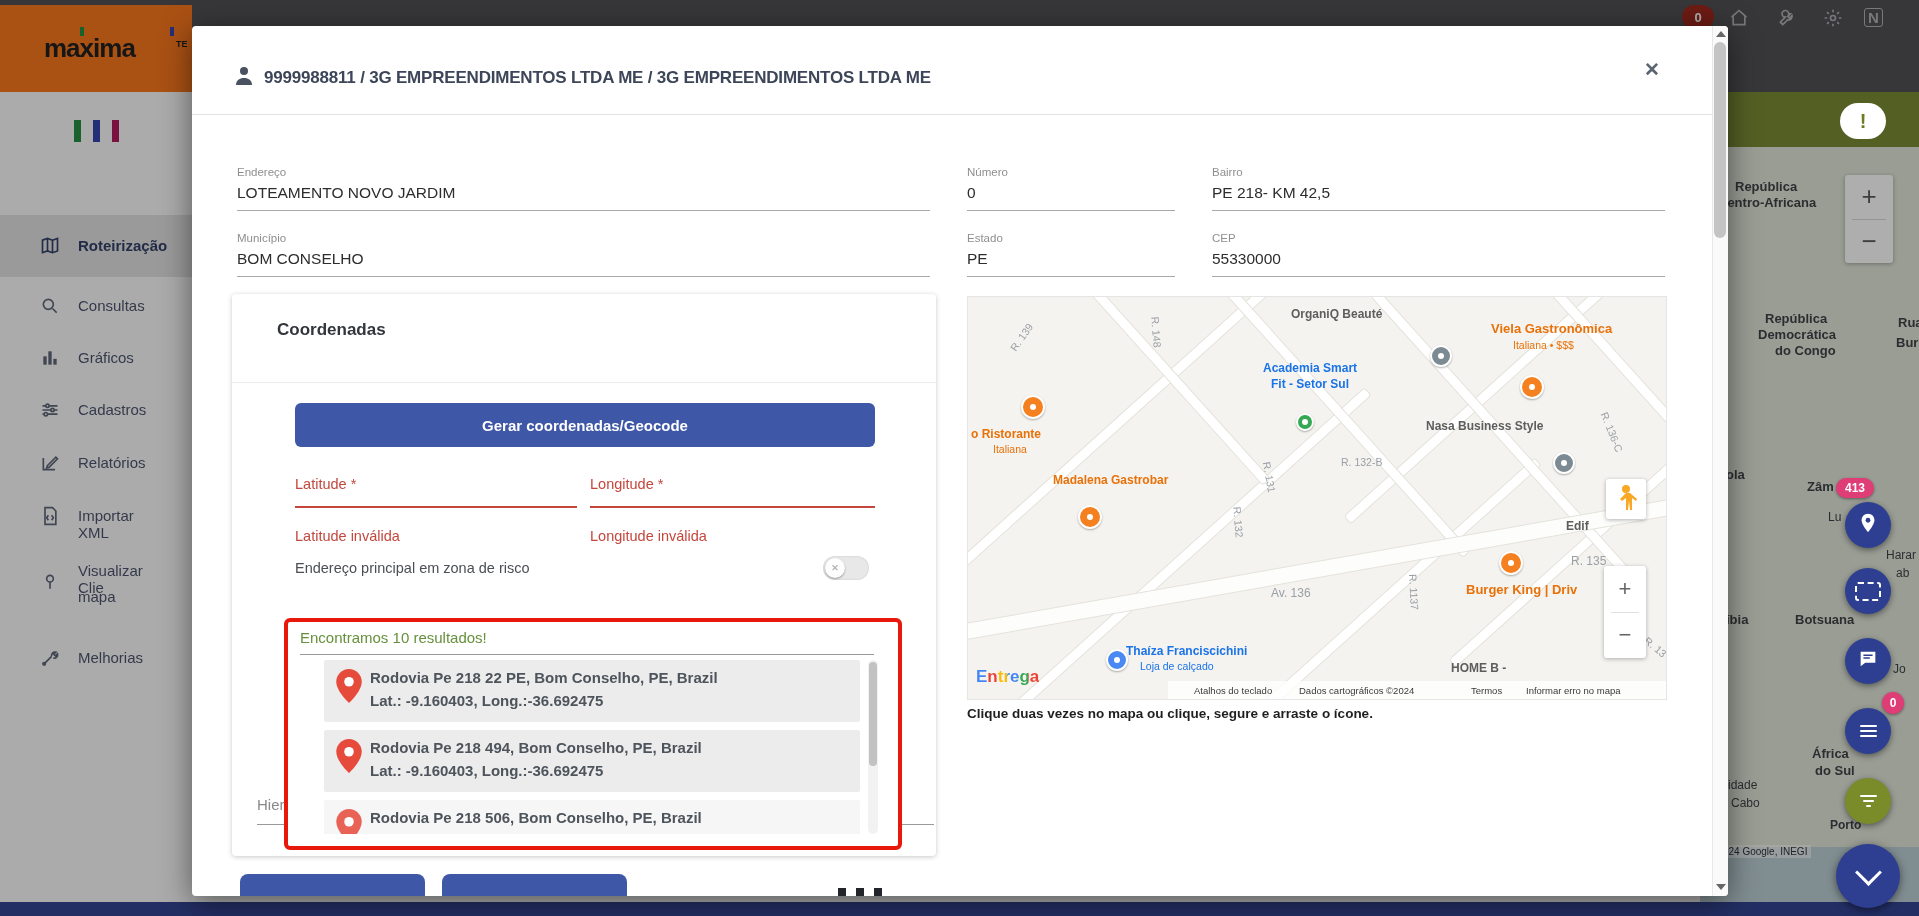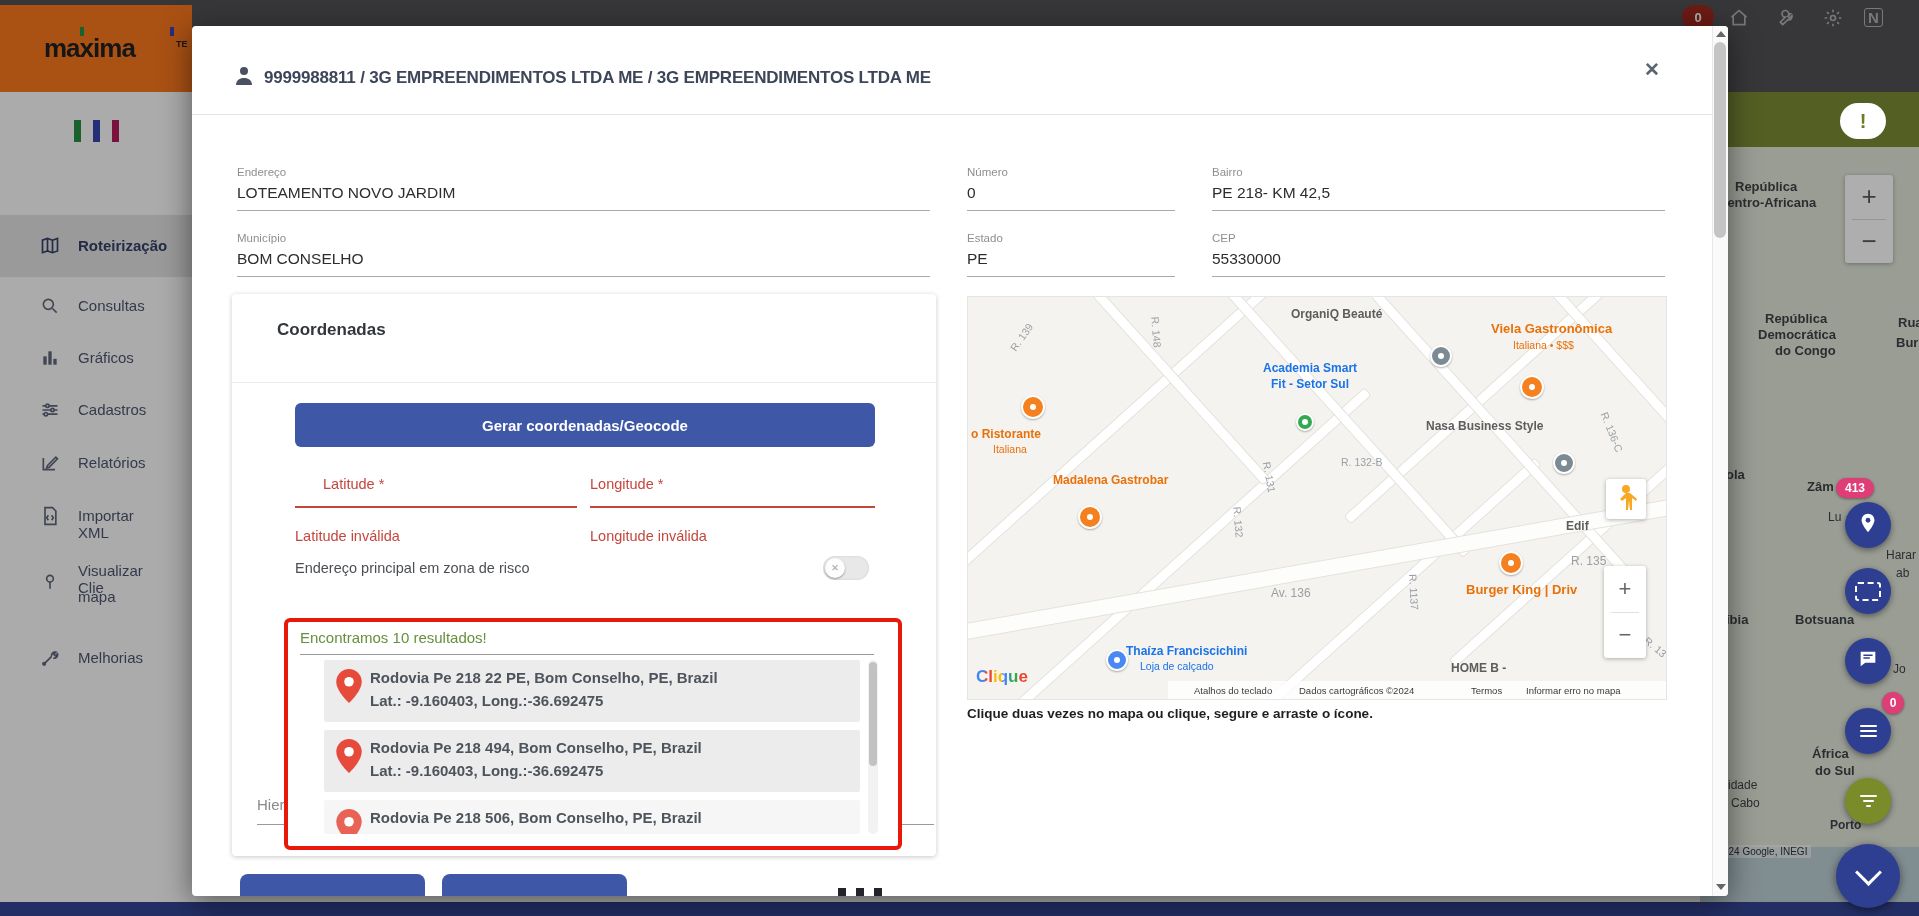--- a/index.html
+++ b/index.html
@@ -365,21 +365,21 @@
 
   <span class="abs lbl" style="left:1020px;top:206px;">CEP</span>
   <span class="abs val" style="left:1020px;top:224px;">55330000</span>
   <div class="abs uline" style="left:1020px;top:250px;width:453px;"></div>
 
   <div class="abs card">
     <span class="abs c-head">Coordenadas</span>
     <div class="abs c-div"></div>
     <button class="abs geo-btn">Gerar coordenadas/Geocode</button>
 
-    <span class="abs red" style="left:63px;top:182px;margin-left:28px;">Latitude *</span>
+    <span class="abs red" style="left:63px;top:182px;">Latitude *</span>
     <span class="abs red" style="left:358px;top:182px;">Longitude *</span>
     <div class="abs redline" style="left:63px;top:212px;width:282px;"></div>
     <div class="abs redline" style="left:358px;top:212px;width:285px;"></div>
     <span class="abs red" style="left:63px;top:234px;">Latitude inválida</span>
     <span class="abs red" style="left:358px;top:234px;">Longitude inválida</span>
 
     <span class="abs risk-lbl" style="left:63px;top:266px;">Endereço principal em zona de risco</span>
     <div class="abs toggle">
       <span class="knob">✕</span>
     </div>
@@ -505,21 +505,21 @@
       <span class="z">+</span>
       <span class="zdiv"></span>
       <span class="z">−</span>
     </div>
 
     <div class="abs gm-attr-bg"></div>
     <span class="gm-attr" style="left:226px;">Atalhos do teclado</span>
     <span class="gm-attr" style="left:331px;">Dados cartográficos ©2024</span>
     <span class="gm-attr" style="left:503px;">Termos</span>
     <span class="gm-attr" style="left:558px;">Informar erro no mapa</span>
-    <span class="abs google">Clique</span>
+    <span class="abs google">Entrega</span>
   </div>
   <span class="abs hint">Clique duas vezes no mapa ou clique, segure e arraste o ícone.</span>
 
   <button class="abs bot-btn" style="left:48px;top:848px;width:185px;"></button>
   <button class="abs bot-btn" style="left:250px;top:848px;width:185px;"></button>
   <span class="abs dot" style="left:646px;top:862px;"></span>
   <span class="abs dot" style="left:664px;top:862px;"></span>
   <span class="abs dot" style="left:682px;top:862px;"></span>
 
   <div class="abs m-sb"></div>

